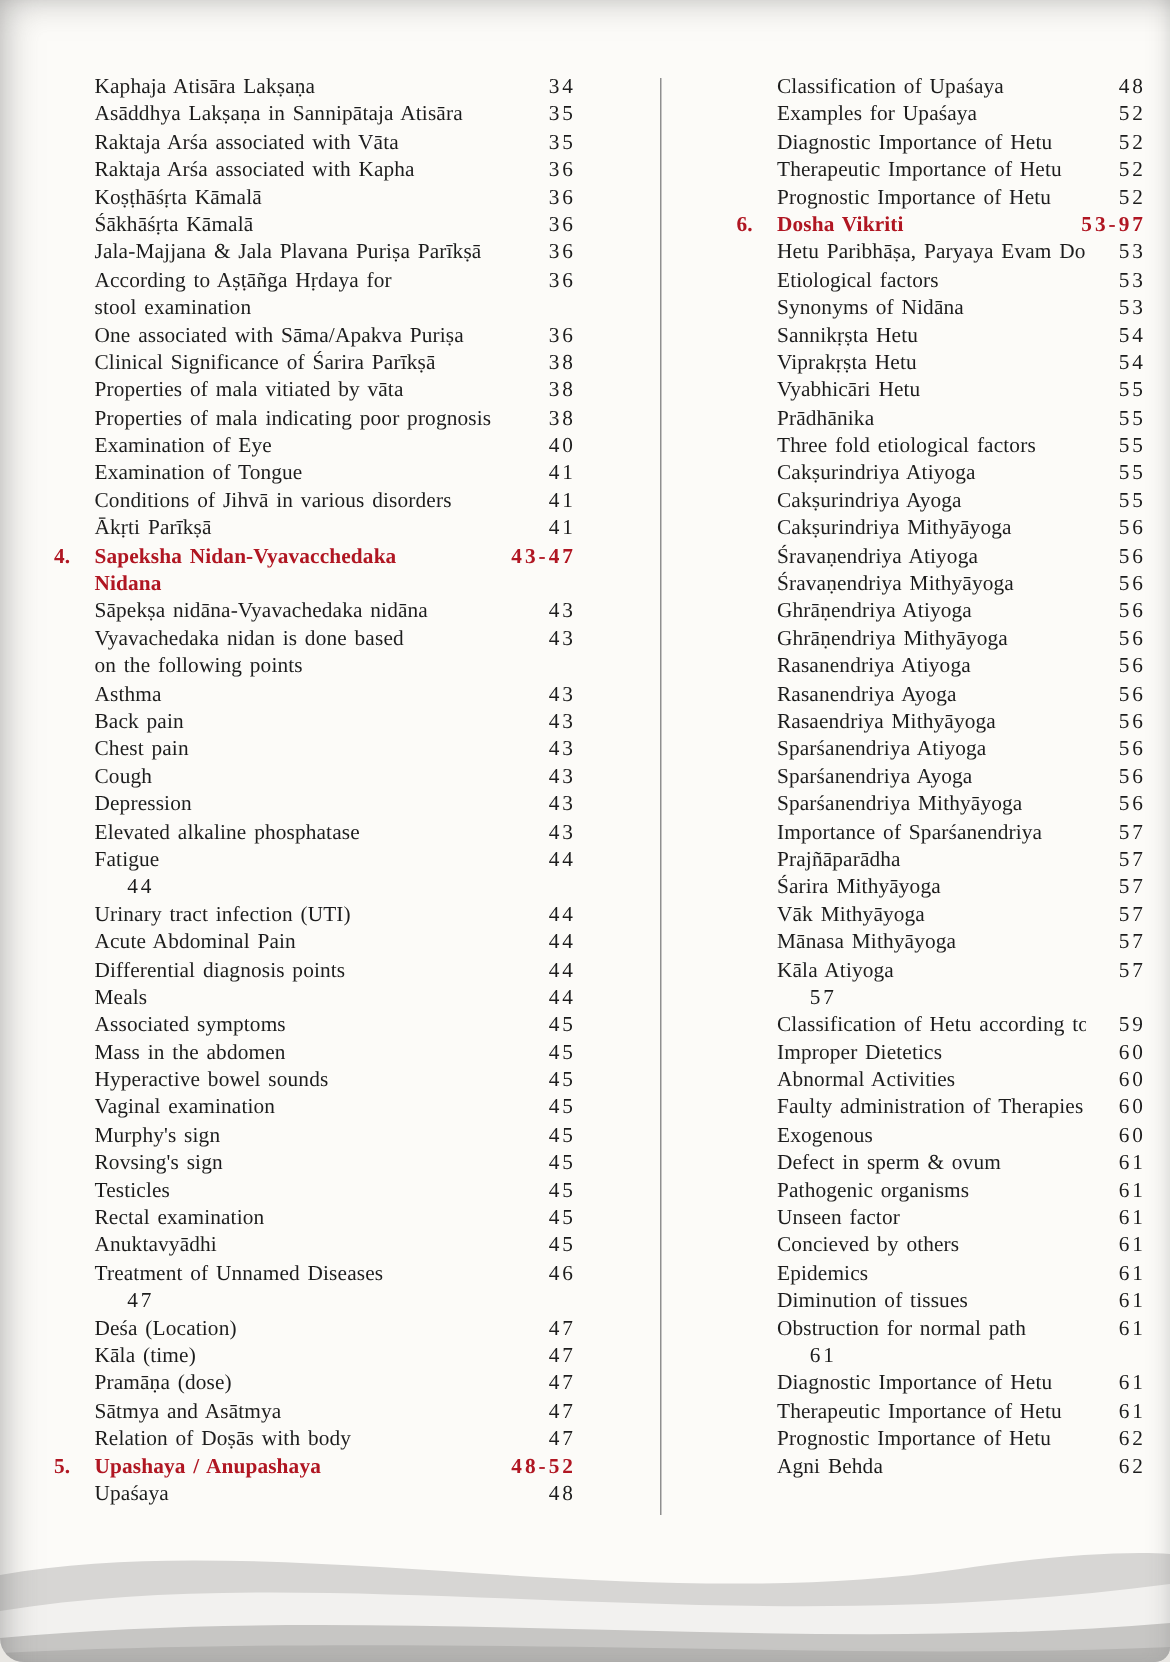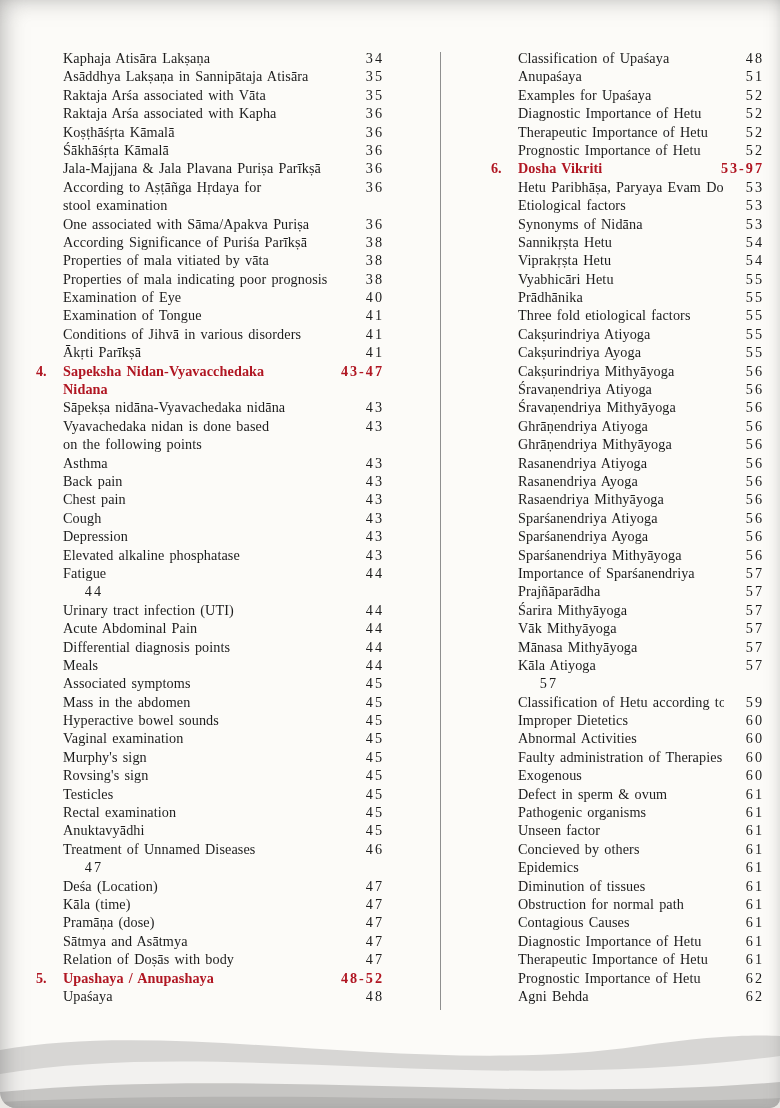--- a/index.html
+++ b/index.html
@@ -82,21 +82,21 @@
           <span class="txt">stool examination</span>
           <span class="pg"></span>
         </div>
         <div class="row">
           <span class="num"></span>
           <span class="txt">One associated with Sāma/Apakva Puriṣa</span>
           <span class="pg">36</span>
         </div>
         <div class="row">
           <span class="num"></span>
-          <span class="txt">According Significance of Puriśa Parīkṣā</span>
+          <span class="txt">Clinical Significance of Śarira Parīkṣā</span>
           <span class="pg">38</span>
         </div>
         <div class="row">
           <span class="num"></span>
           <span class="txt">Properties of mala vitiated by vāta</span>
           <span class="pg">38</span>
         </div>
         <div class="row">
           <span class="num"></span>
           <span class="txt">Properties of mala indicating poor prognosis</span>
@@ -298,25 +298,20 @@
       </div>
     <div class="divider"></div>
     <div class="col-right">
         <div class="row">
           <span class="num"></span>
           <span class="txt">Classification of Upaśaya</span>
           <span class="pg">48</span>
         </div>
         <div class="row">
           <span class="num"></span>
-          <span class="txt">Anupaśaya</span>
-          <span class="pg">51</span>
-        </div>
-        <div class="row">
-          <span class="num"></span>
           <span class="txt">Examples for Upaśaya</span>
           <span class="pg">52</span>
         </div>
         <div class="row">
           <span class="num"></span>
           <span class="txt">Diagnostic Importance of Hetu</span>
           <span class="pg">52</span>
         </div>
         <div class="row">
           <span class="num"></span>
@@ -527,21 +522,20 @@
           <span class="txt">Diminution of tissues</span>
           <span class="pg">61</span>
         </div>
         <div class="row">
           <span class="num"></span>
           <span class="txt">Obstruction for normal path</span>
           <span class="pg">61</span>
         </div>
         <div class="row">
           <span class="num"></span>
-          <span class="txt">Contagious Causes</span>
           <span class="pg">61</span>
         </div>
         <div class="row">
           <span class="num"></span>
           <span class="txt">Diagnostic Importance of Hetu</span>
           <span class="pg">61</span>
         </div>
         <div class="row">
           <span class="num"></span>
           <span class="txt">Therapeutic Importance of Hetu</span>

